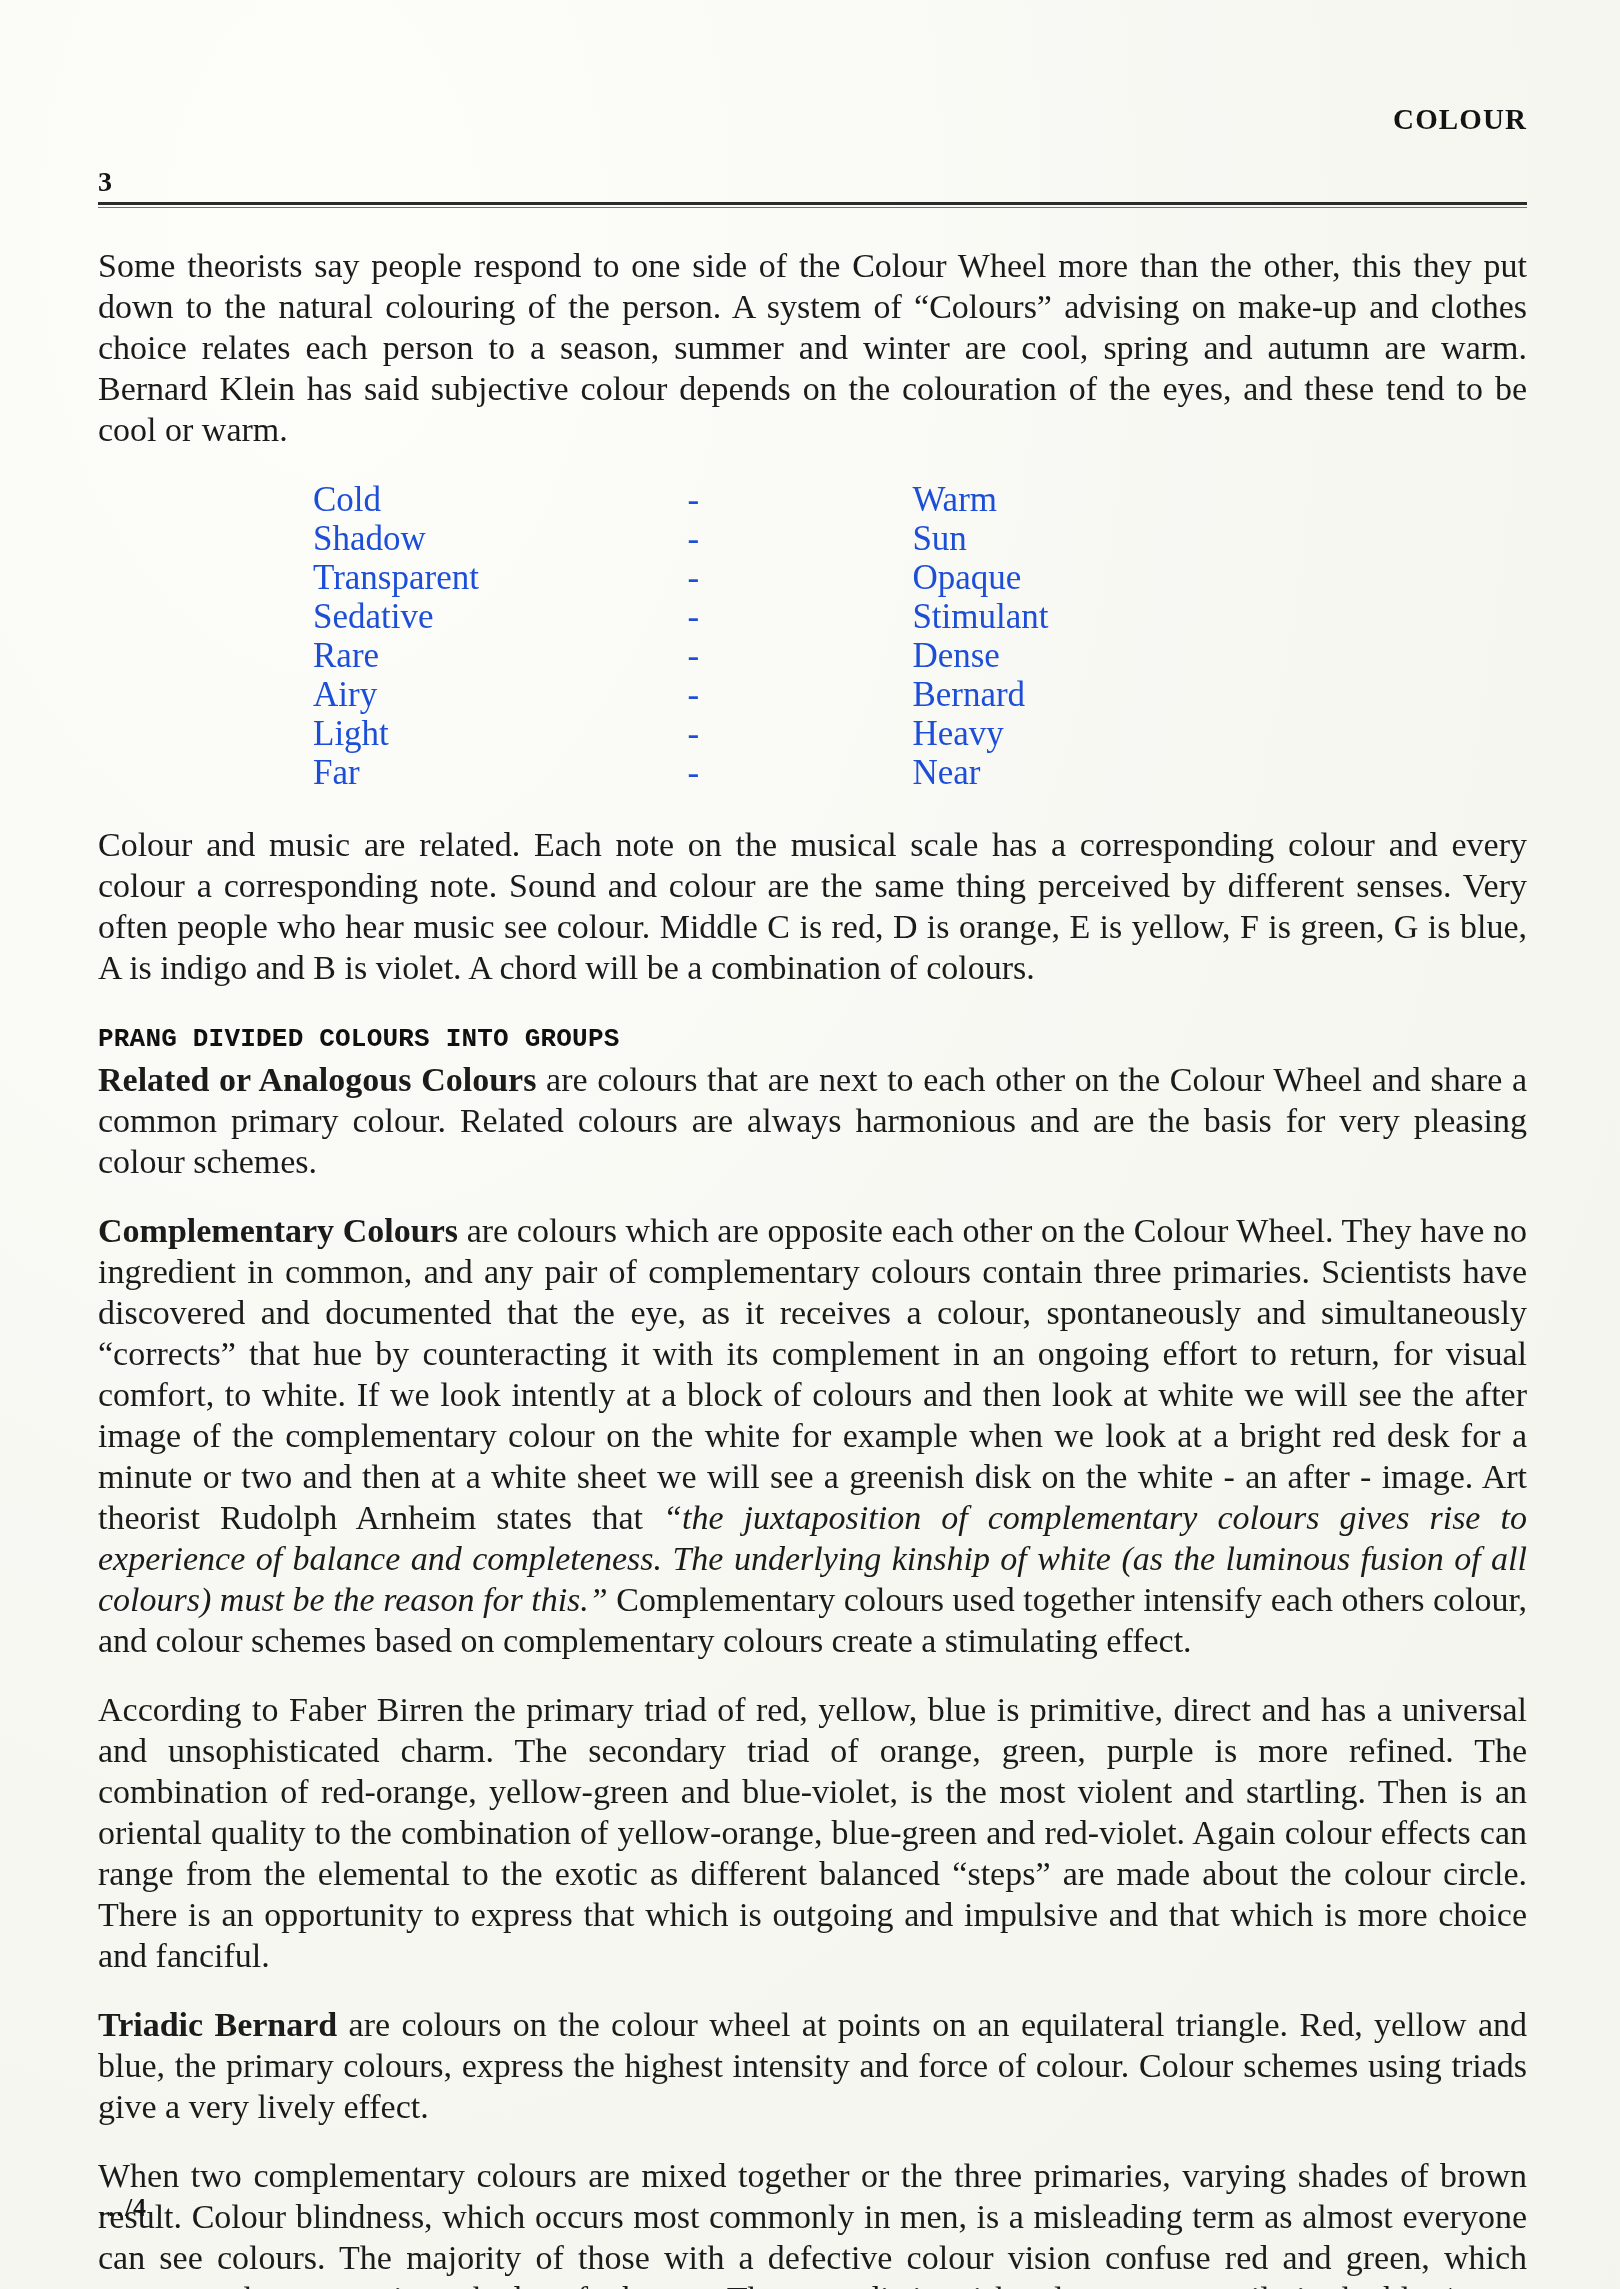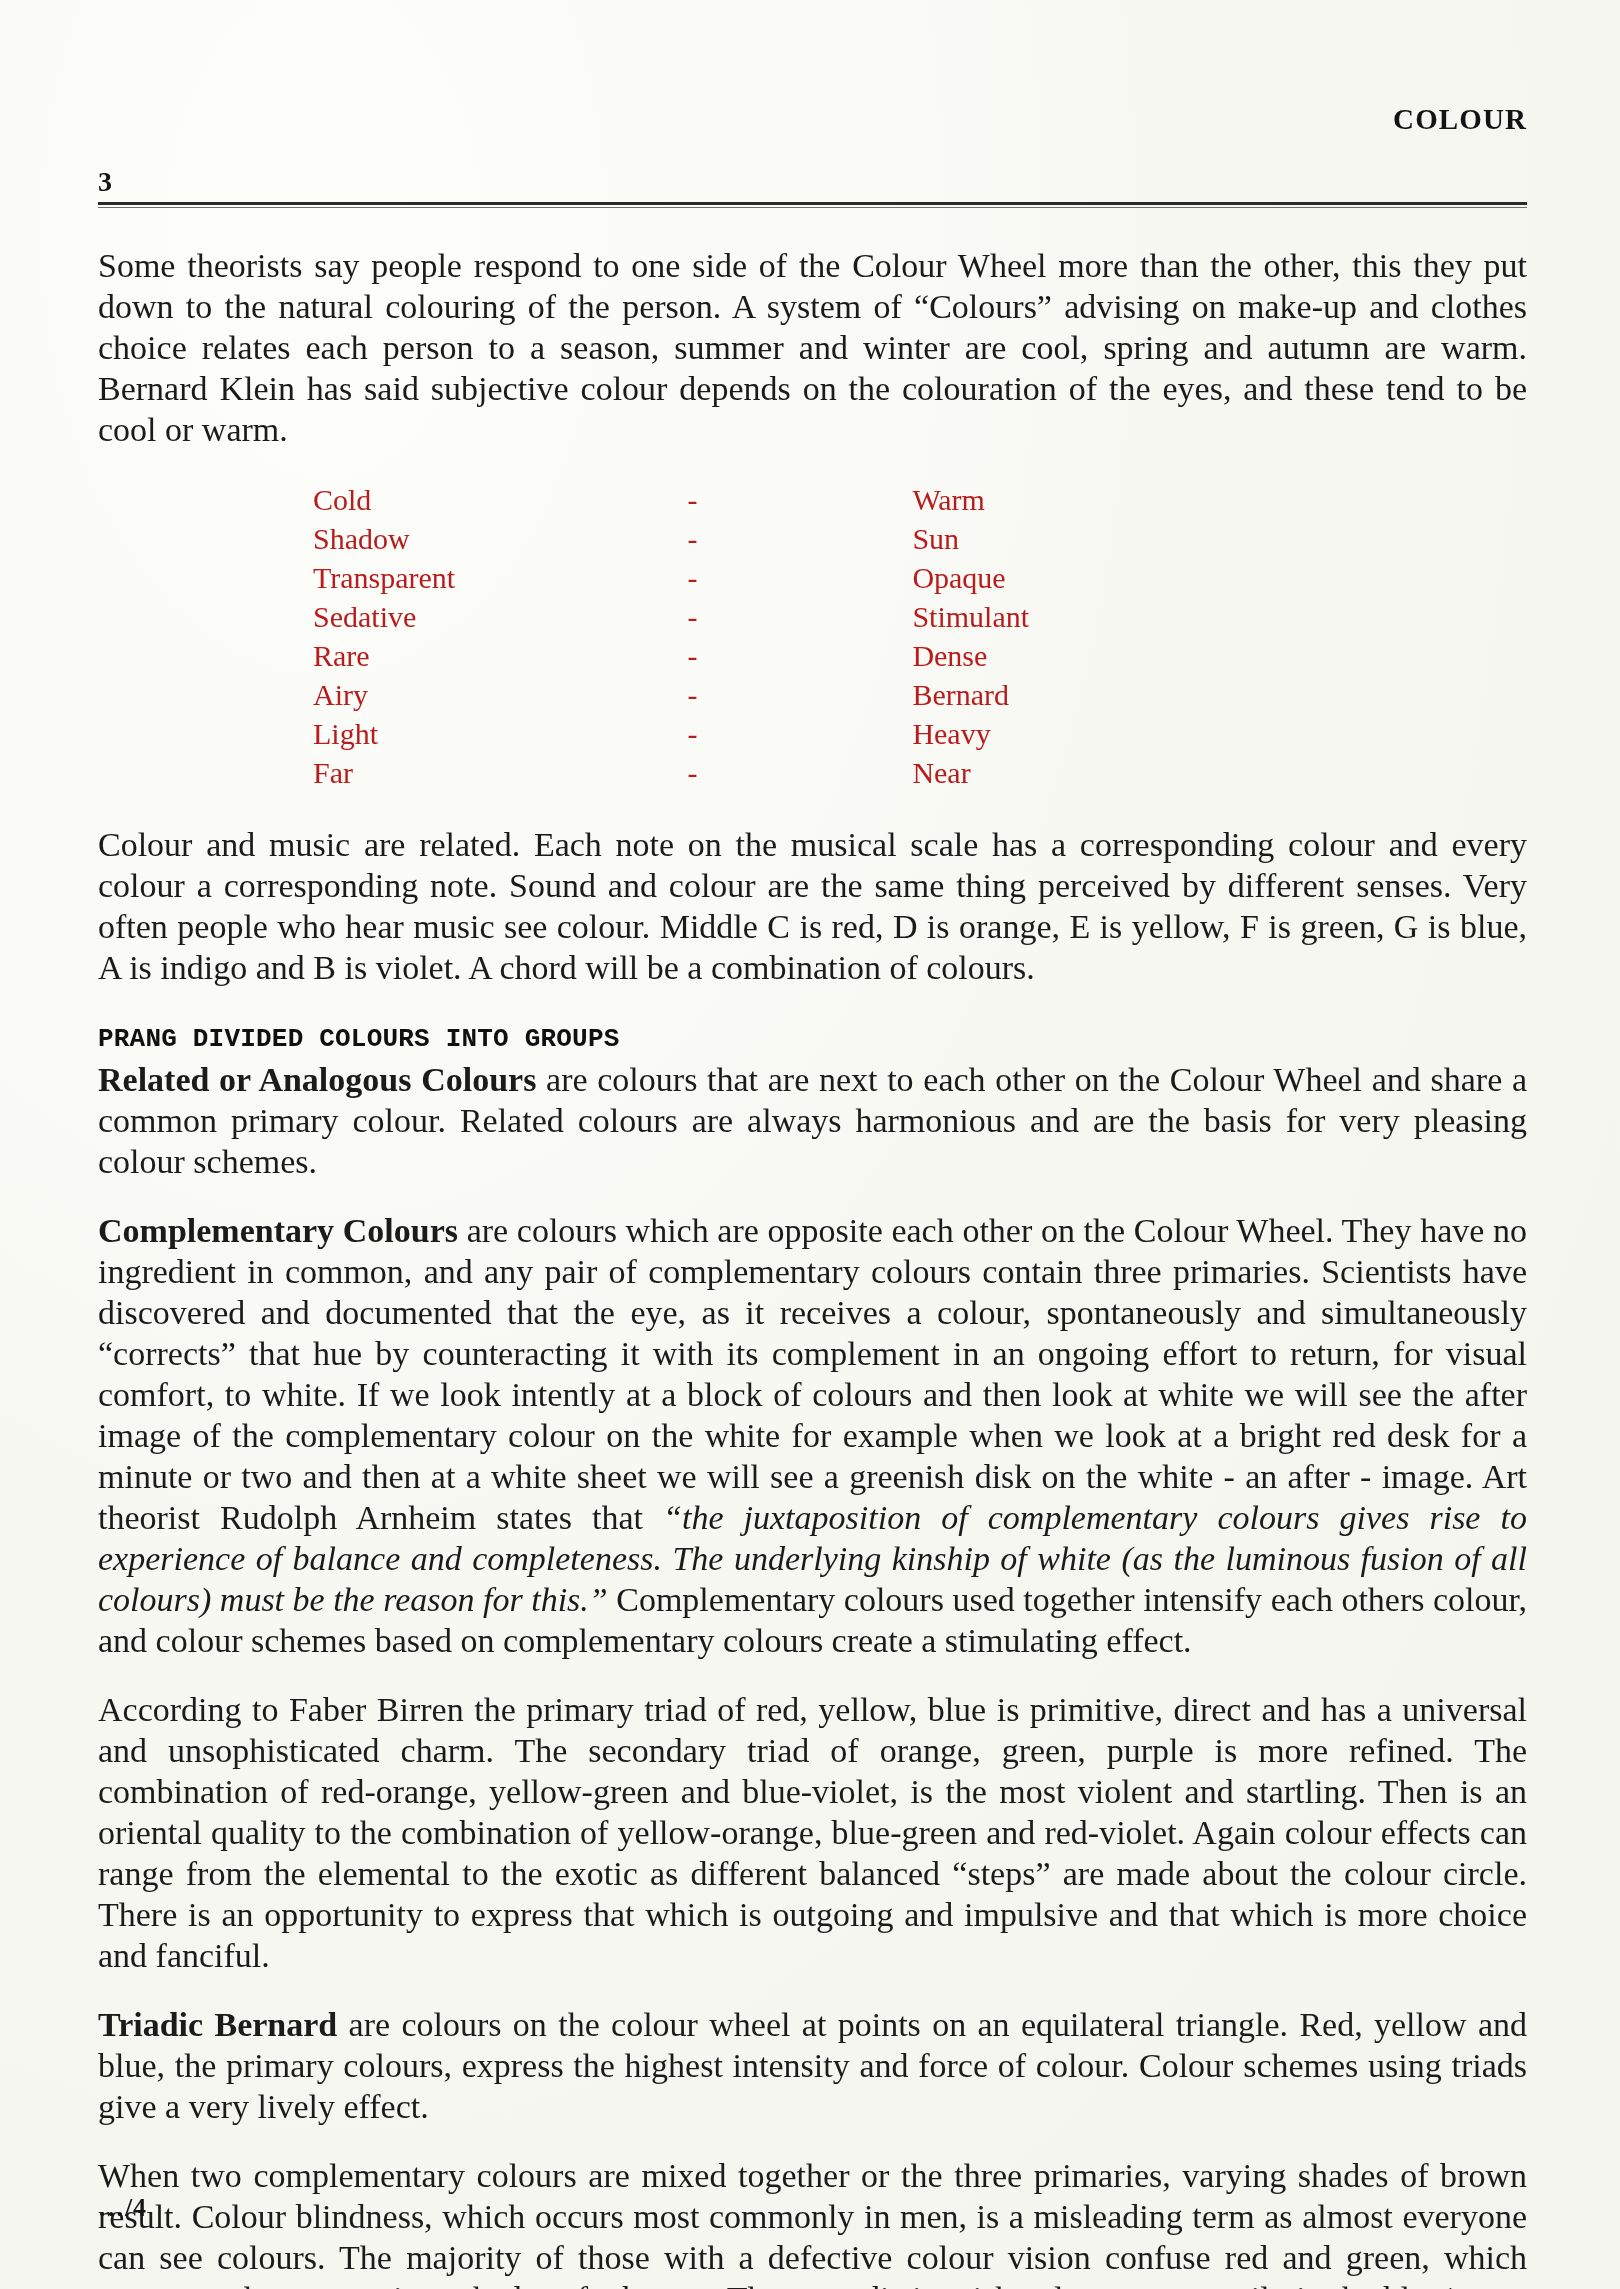--- a/index.html
+++ b/index.html
@@ -120,24 +120,24 @@
     font-style: italic;
   }
 
   
   .contrast-list {
     margin: 30px 0 32px 0;
     width: 100%;
     border-collapse: collapse;
   }
   .contrast-list tr td {
-    font-size: 30px;
+    font-size: 35px;
     line-height: 39px;
     padding: 0;
-    color: #b91c1c;
+    color: #1d4ed8;
     font-family: "Liberation Serif", "DejaVu Serif", serif;
     vertical-align: top;
   }
   .col-left {
     width: 365px;
     padding-left: 215px !important;
     white-space: nowrap;
   }
   .col-dash {
     width: 225px;

